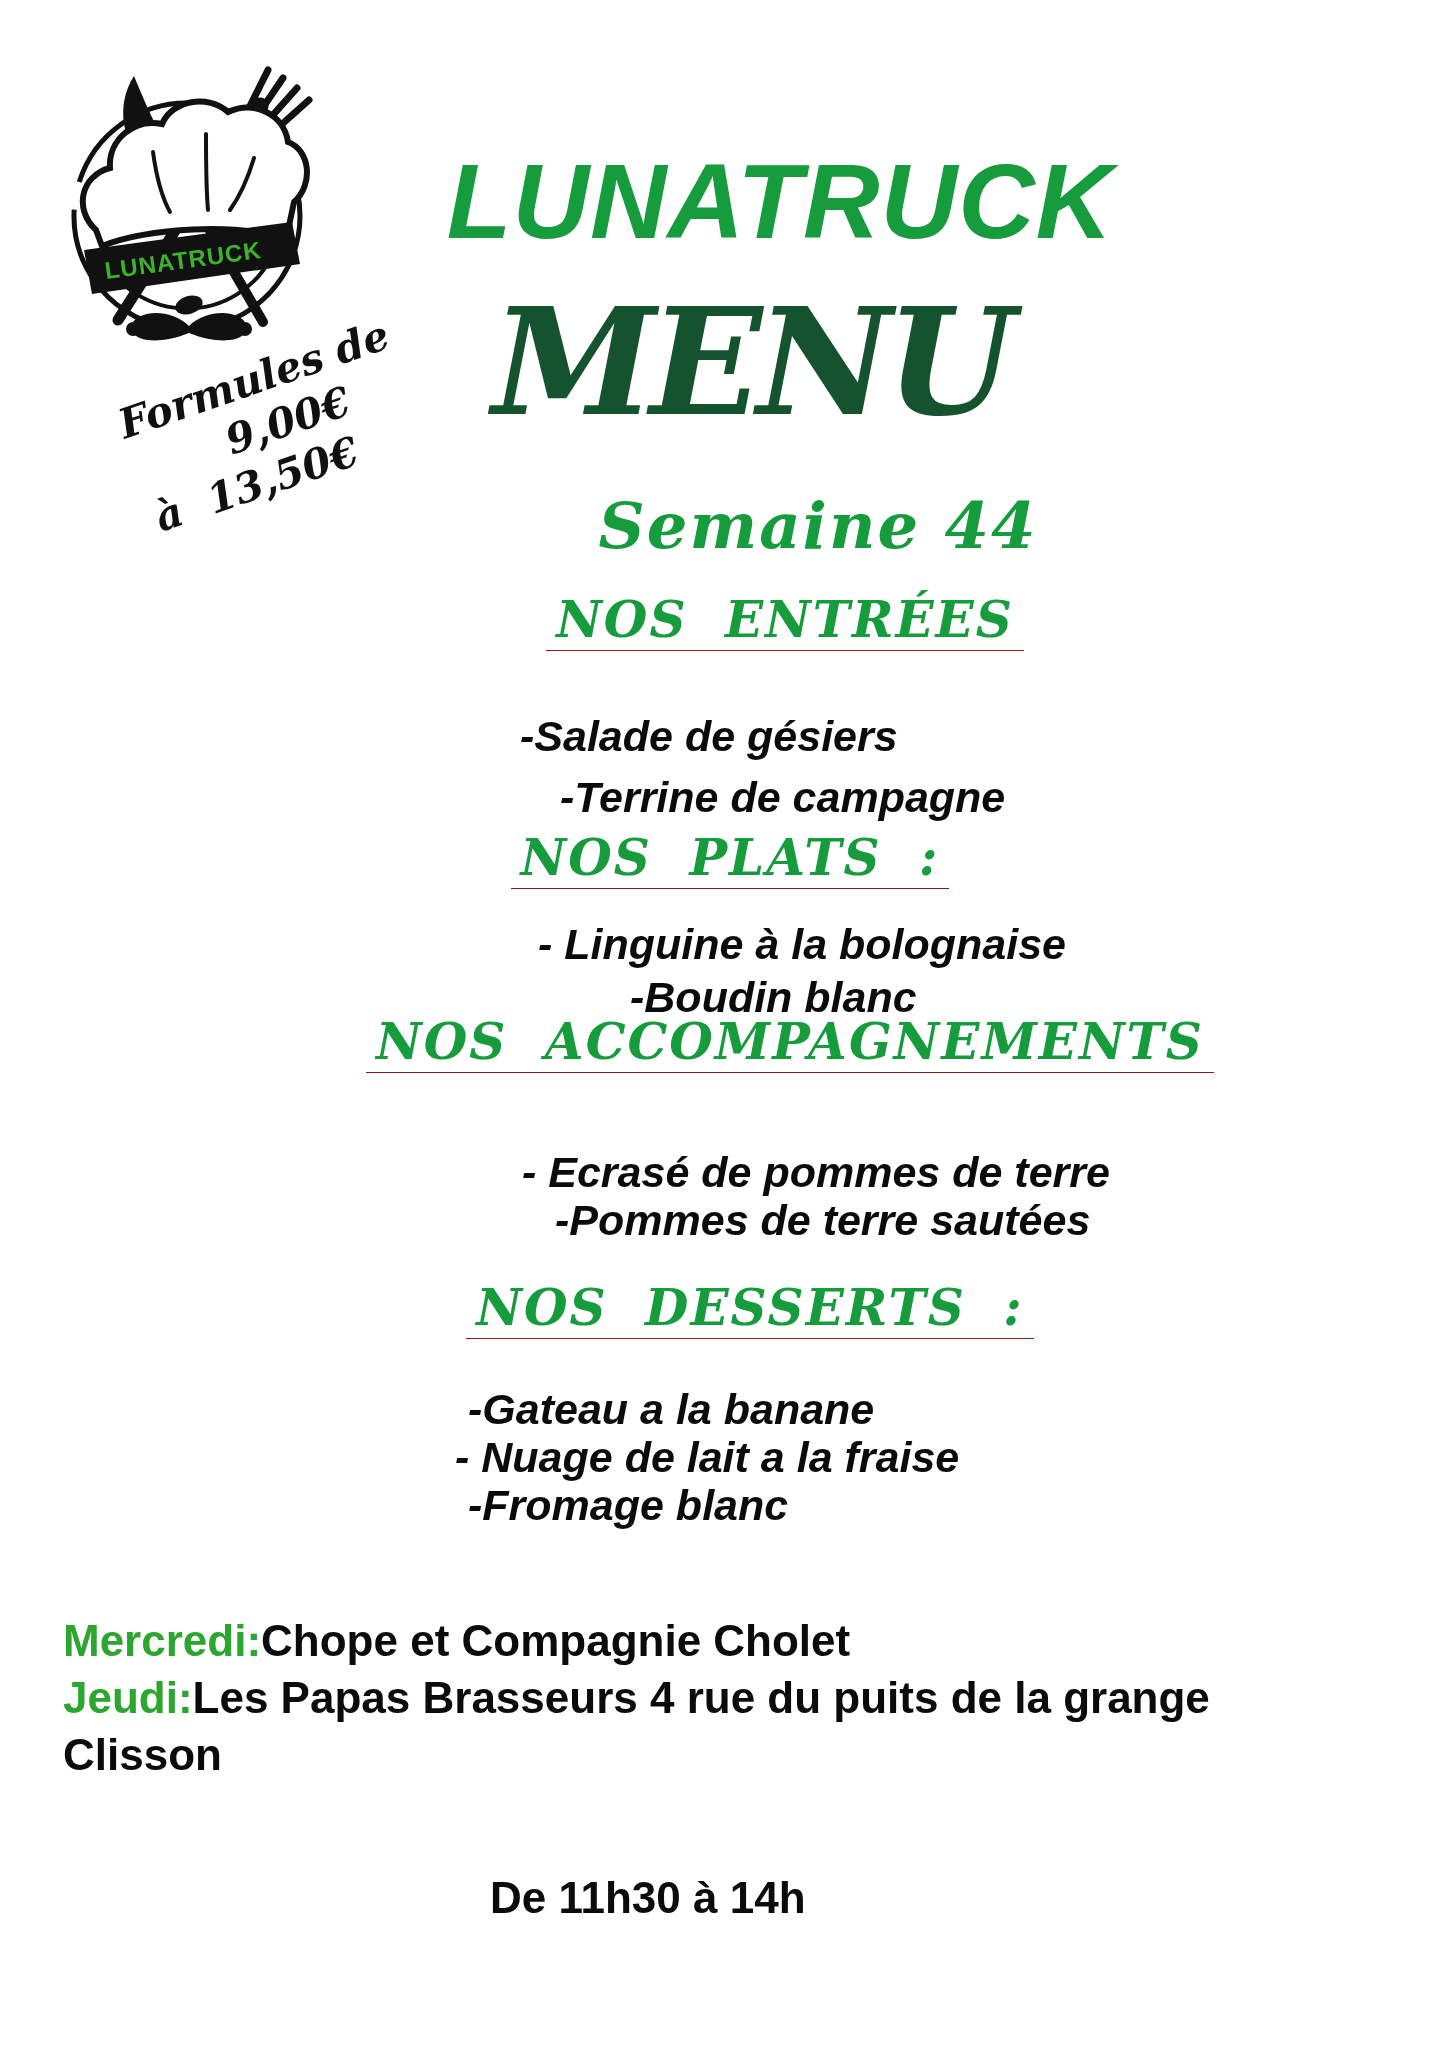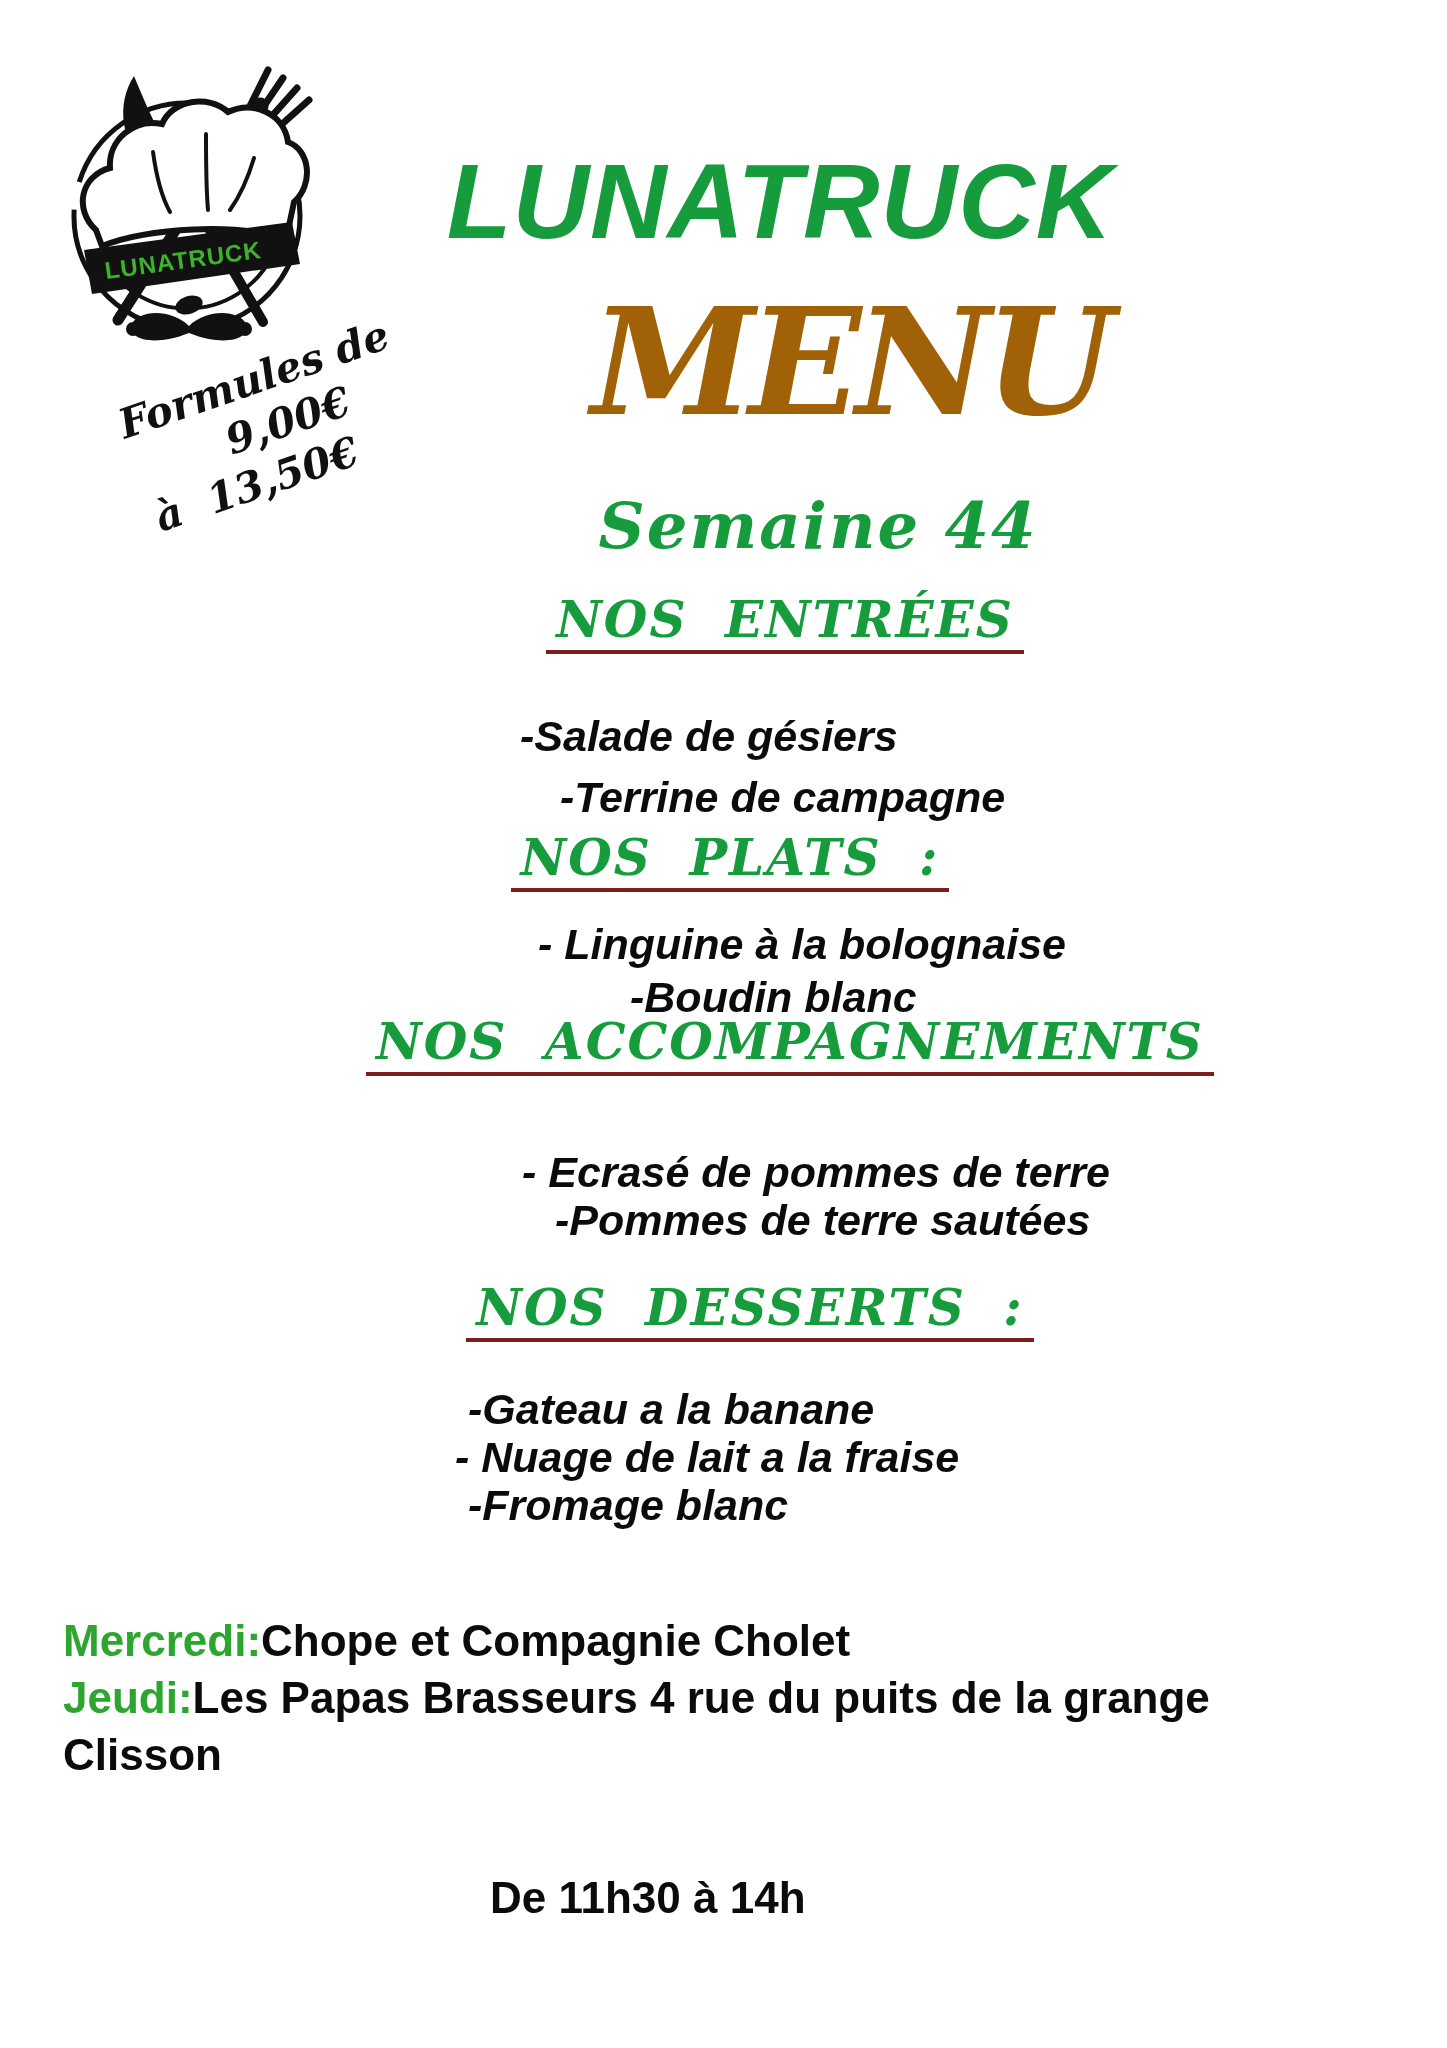--- a/index.html
+++ b/index.html
@@ -8,40 +8,40 @@
     font-family:"Liberation Sans",sans-serif;
   }
   
   .logo{position:absolute;left:56px;top:58px;width:262px;height:300px;}
   
   .brand-title{
     position:absolute;left:420px;top:148px;width:720px;text-align:center;
     font:italic 700 106px "Liberation Sans",sans-serif;color:#169c3c;letter-spacing:1px;line-height:1;
   }
   .menu-word{
-    position:absolute;left:468px;top:288px;width:640px;text-align:right;
-    font:italic 700 148px "DejaVu Serif",serif;color:#a16207;letter-spacing:-6px;line-height:1;
+    position:absolute;left:492px;top:288px;width:640px;text-align:left;
+    font:italic 700 148px "DejaVu Serif",serif;color:#14532d;letter-spacing:-6px;line-height:1;
   }
   
   .promo{
     position:absolute;left:112px;top:402px;transform:rotate(-19deg);transform-origin:left top;
     font:italic 700 41px "DejaVu Serif",serif;color:#101010;line-height:1.22;
   }
   .promo .l2{margin-left:96px;}
   .promo .l3{margin-left:4px;white-space:pre;}
   
   .week{
     position:absolute;left:498px;top:494px;width:640px;text-align:center;
     font:italic 700 64px "DejaVu Serif",serif;color:#169c3c;letter-spacing:2px;line-height:1;
   }
   
   .heading-wrap{position:absolute;text-align:center;}
   .heading{
     display:inline-block;font:italic 700 50px "DejaVu Serif",serif;color:#169c3c;
-    letter-spacing:2px;word-spacing:18px;border-bottom:4px solid #7f1d1d;
+    letter-spacing:2px;word-spacing:18px;border-bottom:1px solid #7f1d1d;
     padding:0 10px 3px;white-space:pre;line-height:1.1;
   }
   
   .item{
     position:absolute;font:italic 700 43px "Liberation Sans",sans-serif;
     color:#0b0b0b;white-space:pre;line-height:1;
   }
   
   .schedule{
     position:absolute;left:63px;top:1612px;width:1295px;

